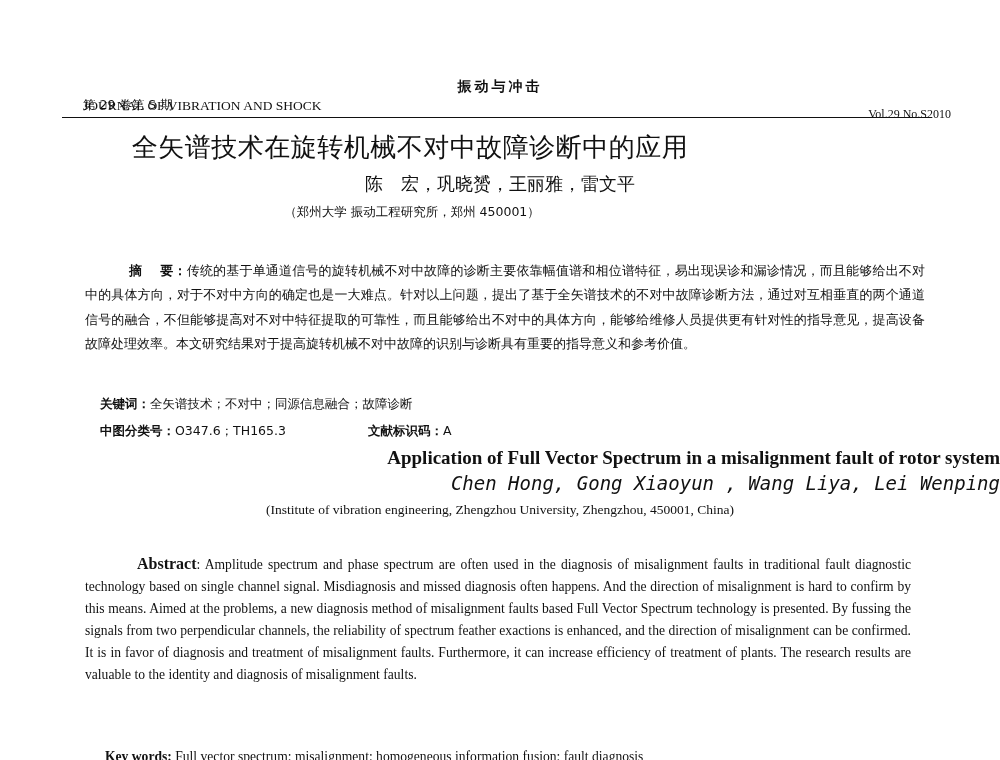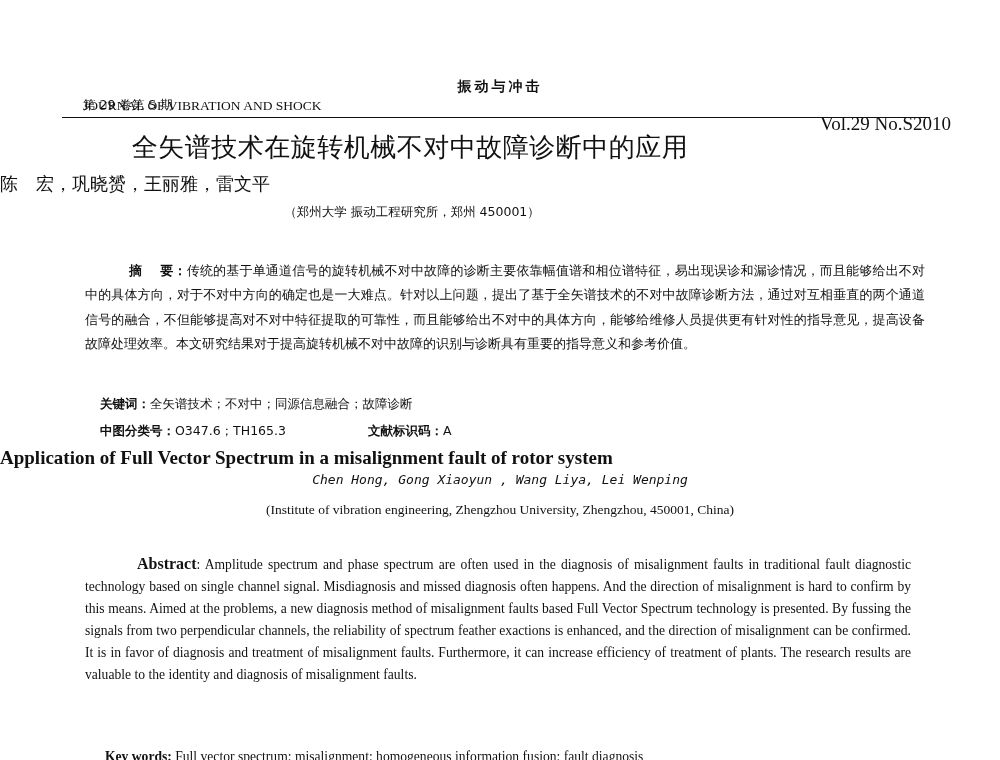--- a/index.html
+++ b/index.html
@@ -3,39 +3,39 @@
 <meta charset="utf-8">
 <style>
   html, body { margin: 0; padding: 0; background: #ffffff; }
   body { width: 1000px; height: 760px; overflow: hidden; position: relative; color: #111; font-family: "Liberation Serif", "DejaVu Serif", serif; }
   .page { position: absolute; left: 0; top: 0; width: 1000px; height: 760px; border-radius: 31px; }
 
   .journal-cn { position: absolute; top: 78px; left: 0; width: 1000px; text-align: center; font-size: 14px; font-weight: bold; letter-spacing: 3px; font-family: "DejaVu Sans", sans-serif; }
   .header-row { position: absolute; top: 97px; left: 62px; width: 868px; height: 20px; font-size: 13px; margin-left: 21px; }
   .header-left { position: absolute; left: 0; top: 0; font-family: "DejaVu Sans", sans-serif; font-size: 12.5px; }
   .header-center { position: absolute; left: 0; width: 100%; top: 1px; font-size: 13.5px; }
-  .header-right { position: absolute; right: 0; top: 16px; font-size: 19px; }
+  .header-right { position: absolute; right: 0; top: 10px; font-size: 12px; }
   .header-rule { position: absolute; top: 117px; left: 62px; width: 868px; height: 0; border-top: 1.6px solid #111; }
 
   .title-cn { position: absolute; top: 130px; left: 0; width: 820px; text-align: center; font-size: 26px; font-family: Liberation Mono, monospace; letter-spacing: 0.5px; }
-  .authors-cn { position: absolute; top: 172px; left: 0; width: 1000px; text-align: left; font-size: 18px; font-family: "DejaVu Serif", serif; }
+  .authors-cn { position: absolute; top: 172px; left: 0; width: 1000px; text-align: center; font-size: 18px; font-family: "DejaVu Serif", serif; }
   .affil-cn { position: absolute; top: 204px; left: 0; width: 824px; text-align: center; font-size: 12.5px; font-family: "DejaVu Sans", sans-serif; }
 
   .abstract-cn { position: absolute; top: 259px; left: 85px; width: 840px; font-size: 13px; line-height: 24.3px; font-family: "DejaVu Sans", sans-serif; text-align: justify; }
   .abstract-cn .label { font-weight: bold; padding-left: 44px; letter-spacing: 0px; }
   .abstract-cn .label .gap { display: inline-block; width: 18px; }
 
   .meta-line { position: absolute; left: 100px; font-size: 12.5px; font-family: "DejaVu Sans", sans-serif; }
   .meta-line .k { font-weight: bold; }
   .kw-cn { top: 396px; }
   .clc { top: 423px; }
   .clc .doc-id { position: absolute; left: 268px; top: 0; white-space: nowrap; }
 
-  .title-en { position: absolute; top: 447px; left: 0; width: 1000px; text-align: left; font-size: 19px; font-weight: bold; font-family: "Liberation Serif", serif; }
-  .authors-en { position: absolute; top: 472px; left: 0; width: 1000px; text-align: center; font-size: 13px; font-style: italic; font-family: "DejaVu Sans Mono", monospace; letter-spacing: 0px; }
+  .title-en { position: absolute; top: 447px; left: 0; width: 1000px; text-align: right; font-size: 19px; font-weight: bold; font-family: "Liberation Serif", serif; }
+  .authors-en { position: absolute; top: 472px; left: 0; width: 1000px; text-align: right; font-size: 19px; font-style: italic; font-family: "DejaVu Sans Mono", monospace; letter-spacing: 0px; }
   .affil-en { position: absolute; top: 502px; left: 0; width: 1000px; text-align: center; font-size: 13.5px; font-family: "Liberation Serif", serif; }
 
   .abstract-en { position: absolute; top: 553px; left: 85px; width: 826px; font-size: 13.6px; line-height: 22px; text-align: justify; font-family: "Liberation Serif", serif; }
   .abstract-en .label { font-weight: bold; font-size: 16px; padding-left: 52px; }
   .kw-en { position: absolute; top: 749px; left: 105px; font-size: 13.6px; font-family: "Liberation Serif", serif; white-space: nowrap; }
   .kw-en .k { font-weight: bold; }
 </style>
 </head>
 <body>
 

